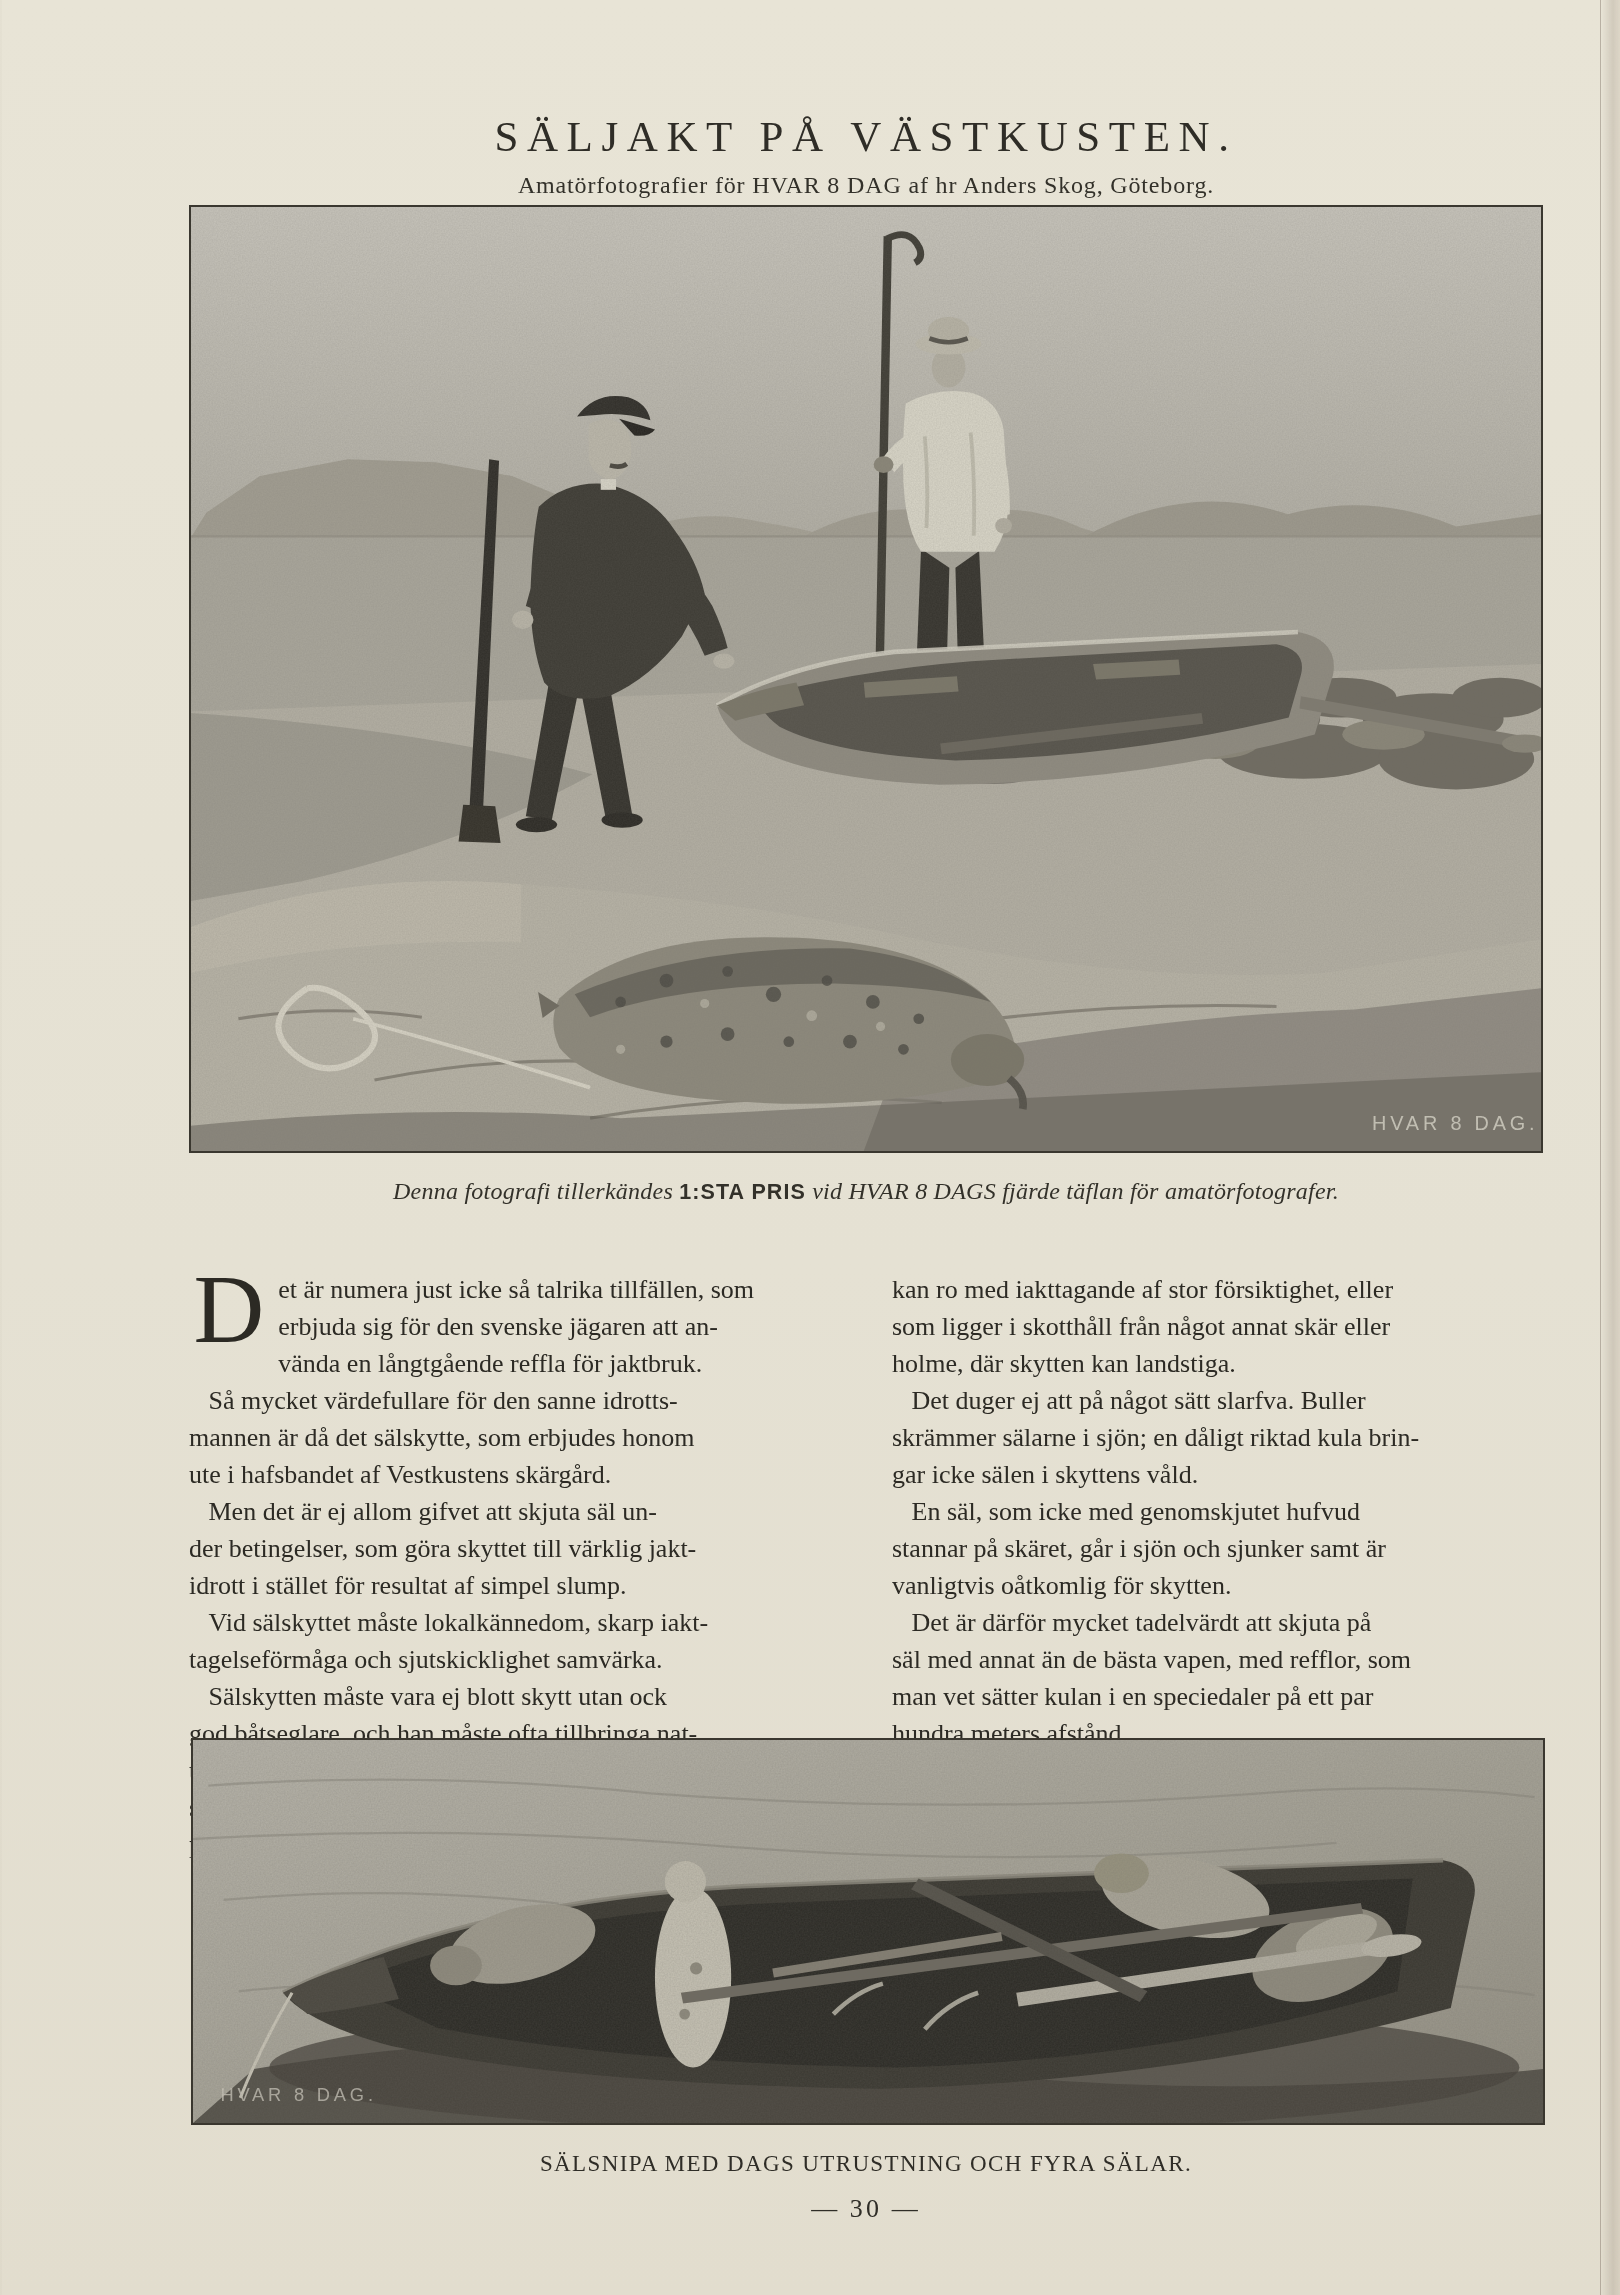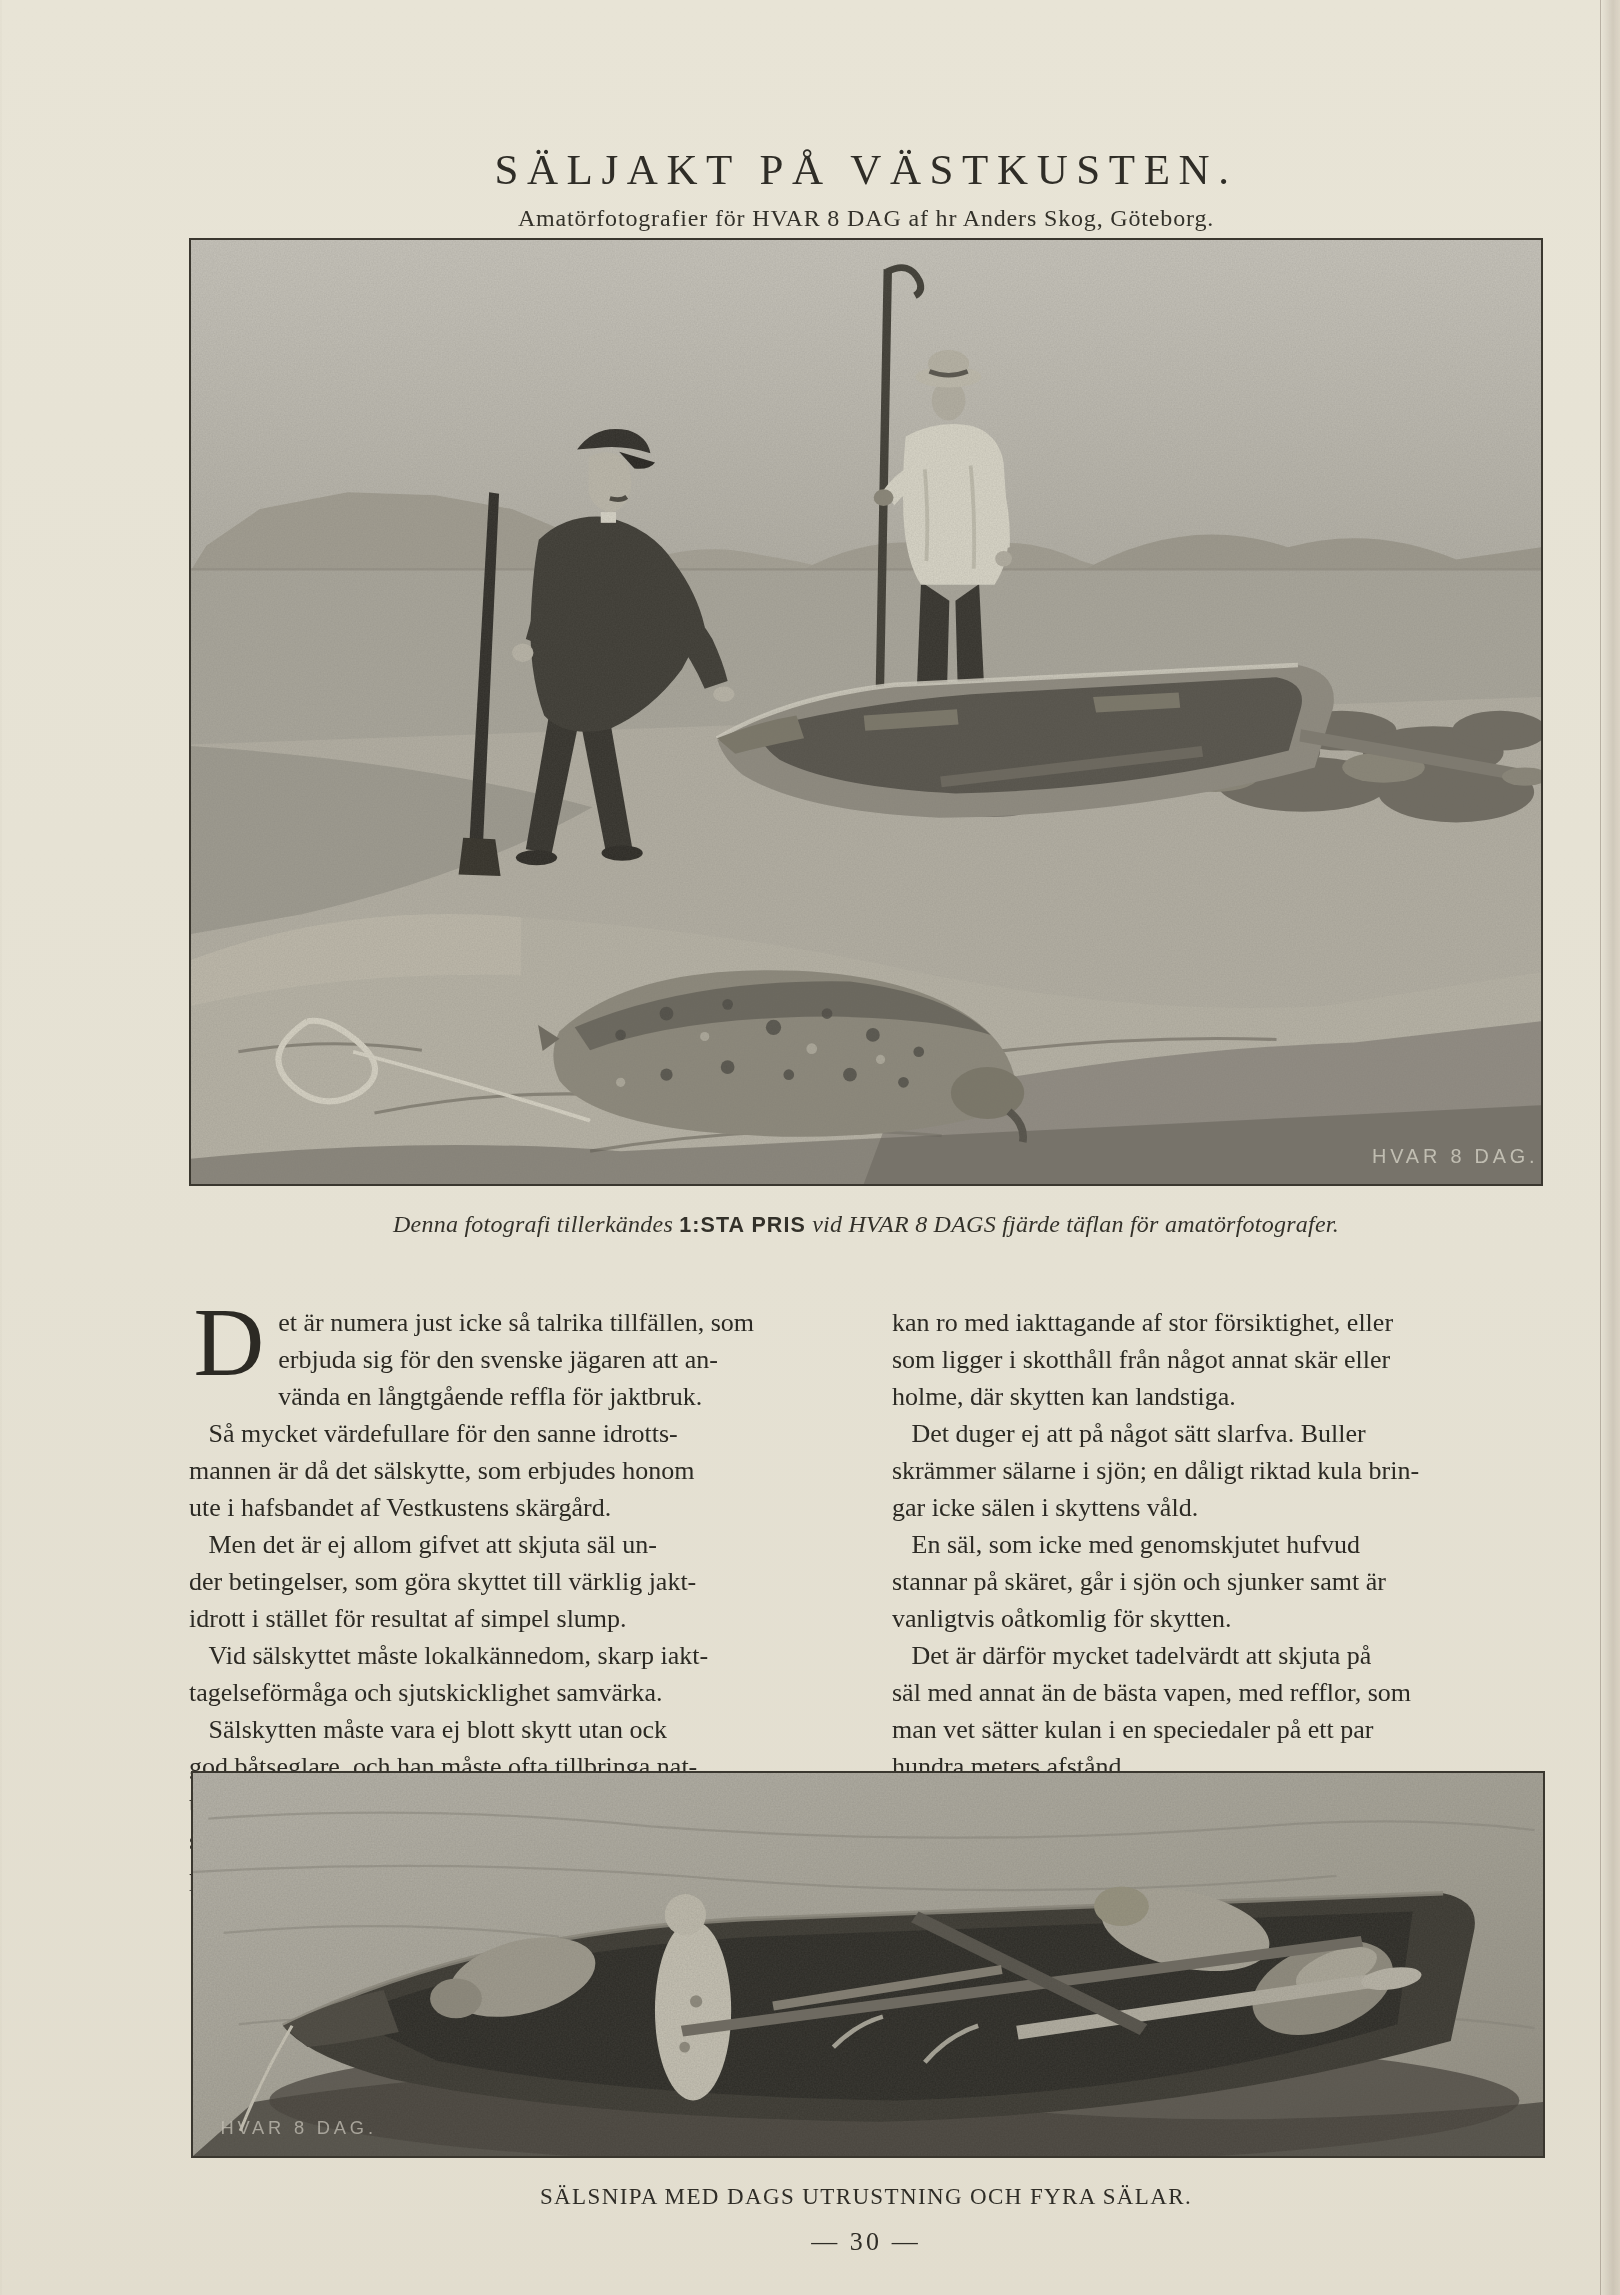--- a/index.html
+++ b/index.html
@@ -13,21 +13,21 @@
       linear-gradient(180deg, #e8e4d6 0%, #e5e1d3 55%, #e2ddce 100%);
     overflow:hidden;
     font-family:"Liberation Serif", serif;
     color:#2e2c26;
   }
   .page-right-edge{
     position:absolute;top:0;right:0;width:20px;height:100%;
     background:linear-gradient(90deg, rgba(0,0,0,0) 0%, rgba(105,85,70,0.18) 60%, rgba(160,130,110,0.12) 100%);
     border-left:1.5px solid rgba(70,60,50,0.25);
   }
-  .content{position:absolute;left:189px;width:1354px;margin-top:33px;}
+  .content{position:absolute;left:189px;width:1354px;}
   .title{
     top:112px;text-align:center;
     font-size:43px;letter-spacing:0.20em;font-weight:400;
     color:#2f2d27;
   }
   .subtitle{
     top:172px;text-align:center;
     font-size:24px;letter-spacing:0.035em;color:#33312a;
   }
   .photo{

